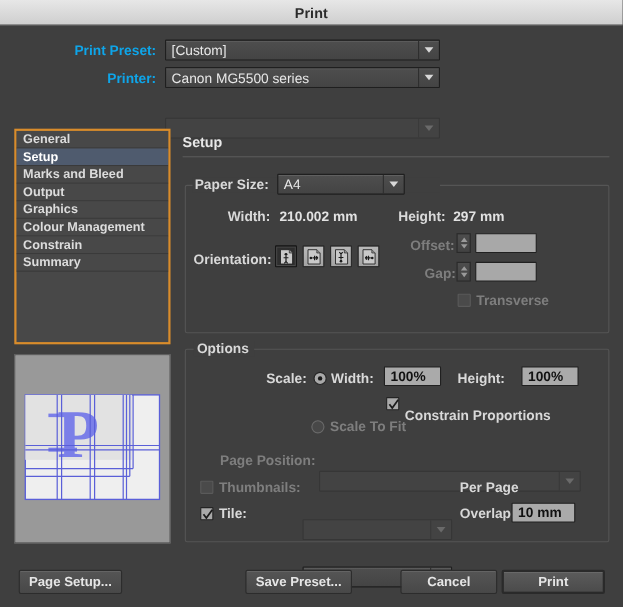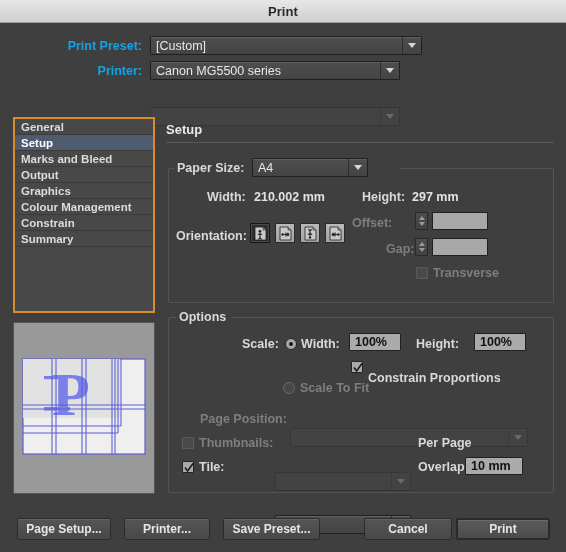--- a/index.html
+++ b/index.html
@@ -175,21 +175,21 @@
 <body>
 
 <div class="window">
 
   <div class="titlebar">
     <span class="ttl">Print</span>
   </div>
 
   <div class="toprow" style="left:0;top:36px;width:456px;">
     <div class="lbl">Print Preset:</div>
-    <div class="combo" style="width:272px;">
+    <div class="combo" style="width:250px;">
       <span>[Custom]</span>
       <span class="arrowbox"></span>
     </div>
   </div>
 
   <div class="toprow" style="left:0;top:61px;width:456px;">
     <div class="lbl">Printer:</div>
     <div class="combo" style="width:250px;">
       <span>Canon MG5500 series</span>
       <span class="arrowbox"></span>
@@ -295,21 +295,21 @@
     <div class="obtn">
       <svg width="15" height="15" viewBox="0 0 15 15">
         <path d="M2 1 h8 l3 3 v10 h-11 z" fill="#c9c9c9" stroke="#222" stroke-width=".8"></path>
         <path d="M10 1 v3 h3" fill="#8f8f8f" stroke="#222" stroke-width=".6"></path>
         <circle cx="10.4" cy="8.5" r="1.2" fill="#1c1c1c"></circle>
         <path d="M9 8.5 h-5 M7 6.4 v4.2 M4 8.5 l1.6 -1.5 M4 8.5 l1.6 1.5" stroke="#1c1c1c" stroke-width="1.1" fill="none"></path>
       </svg>
     </div>
   </div>
 
-  <div class="flab dim" style="left:352px;top:216px;">Offset:</div>
+  <div class="flab dim" style="left:373px;top:216px;">Offset:</div>
   <div class="stepper" style="left:415px;top:212px;">
     <i class="up"></i>
       <i class="dn"></i>
   </div>
   <div class="tfield empty" style="left:432px;top:212px;width:56px;">
     <span></span>
   </div>
 
   <div class="flab dim" style="left:386px;top:242px;">Gap:</div>
   <div class="stepper" style="left:415px;top:238px;">
@@ -373,18 +373,17 @@
   <div class="combo" style="left:275px;top:458px;width:136px;">
     <span>Auto</span>
     <span class="arrowbox"></span>
   </div>
   <div class="flab" style="left:418px;top:460px;">Overlap:</div>
   <div class="tfield" style="left:465px;top:457px;width:58px;">
     <span>10 mm</span>
   </div>
 
   <div class="btn" style="left:17px;top:518px;width:94px;">Page Setup...</div>
-  <div class="btn" style="left:124px;top:518px;width:86px;">Printer...</div>
   <div class="btn" style="left:223px;top:518px;width:97px;">Save Preset...</div>
   <div class="btn" style="left:364px;top:518px;width:88px;">Cancel</div>
   <div class="btn default" style="left:456px;top:518px;width:94px;">Print</div>
 
 </div>
 
 </body></html>

